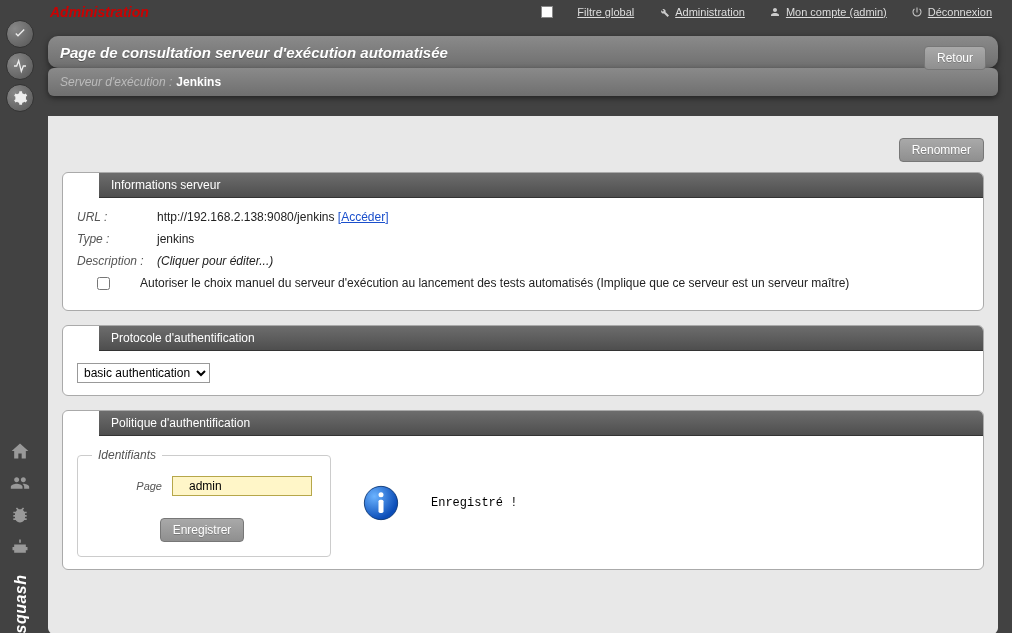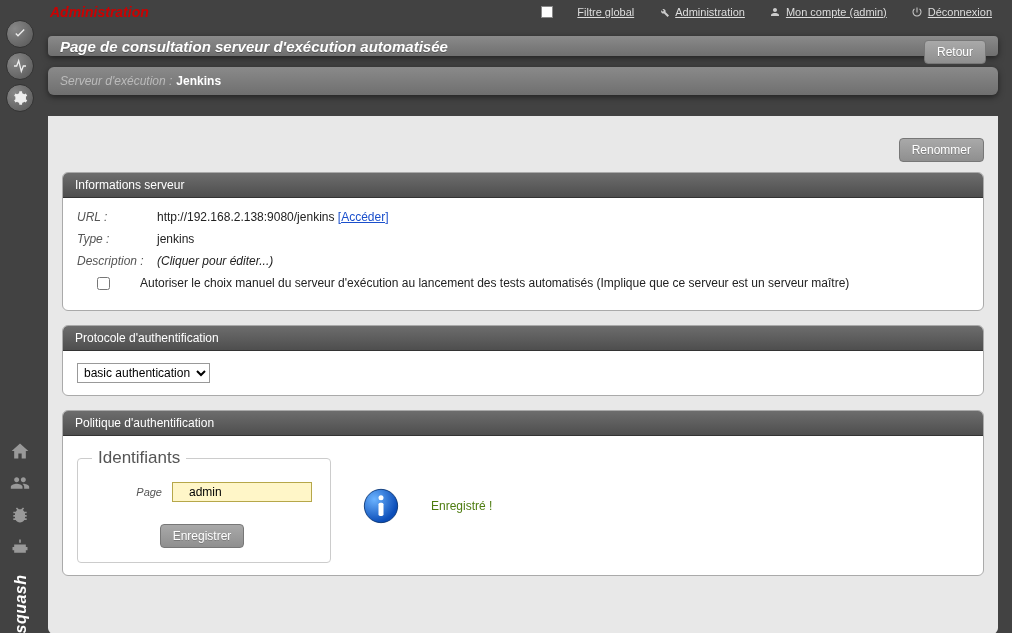--- a/index.html
+++ b/index.html
@@ -91,22 +91,22 @@
 .page-header, .sub-header {
   background: linear-gradient(#8a8a8a, #6f6f6f);
   border-radius: 6px 6px 0 0;
   color:#fff;
   padding: 6px 12px;
   display:flex;
   align-items:center;
   box-shadow: 0 2px 6px rgba(0,0,0,0.5);
 }
 .page-header {
-  border-radius: 4px;
-  height:20px;
+  border-radius: 10px;
+  height:32px;
 }
 .page-header .title {
   font-weight:bold;
   font-style:italic;
   font-size:15px;
   flex:1;
   text-shadow:0 1px 0 rgba(0,0,0,0.3);
 }
 .btn {
   background: linear-gradient(#a9a9a9,#8f8f8f);
@@ -114,21 +114,21 @@
   border:1px solid #777;
   border-radius:4px;
   padding:4px 12px;
   font-size:12px;
   cursor:pointer;
   text-shadow:0 1px 0 rgba(0,0,0,0.2);
   margin-top:12px;
 }
 
 .sub-header {
-  margin-top: 11px;
+  margin-top: 0;
   border-radius:6px;
   height:28px;
 }
 .sub-header .label { color:#bbb; font-style:italic;}
 .sub-header .value { color:#fff; font-weight:bold; margin-left:4px;}
 
 
 .content-wrap {
   position:absolute;
   left:48px;
@@ -151,20 +151,21 @@
   background:#fff;
   margin-bottom:14px;
   overflow:hidden;
 }
 .section-header {
   background: linear-gradient(#6d6d6d,#4e4e4e);
   color:#fff;
   padding:5px 12px;
   font-size:12px;
   border-bottom:1px solid #333;
+  margin-left:36px;
 }
 .section-body {
   padding:12px 14px;
 }
 
 
 .info-row { display:flex; align-items:center; margin-bottom:8px; font-size:12px; }
 .info-row .lbl { width:80px; color:#555; font-style:italic; }
 .info-row .val { color:#222; }
 .info-row .val a { color:#1a4fcc; text-decoration:underline; }
@@ -180,35 +181,35 @@
 }
 
 
 .cred-wrap { display:flex; align-items:center; gap: 30px;}
 .cred-fieldset {
   border:1px solid #ccc;
   border-radius:4px;
   padding:14px 18px 14px 14px;
   display:inline-block;
 }
-.cred-legend { font-size:17px; color:#555; padding:0 6px;}
+.cred-legend { font-size:12px; color:#555; font-style:italic; padding:0 6px;}
 .cred-row { display:flex; align-items:center; margin-bottom:10px;}
 .cred-row label { width:80px; font-size:11px; color:#555; font-style:italic; text-align:right; padding-right:10px;}
 .cred-row input {
   width:140px;
   background:#fff6c8;
   border:1px solid #b6a74a;
   padding:2px 16px;
   font-size:12px;
 }
 .cred-actions { text-align:center; }
 .info-icon {
   width:40px;height:40px;
 }
-.saved-text { font-size:12px; color:#4d7c0f;}
+.saved-text { font-size:12px; color:#000000;font-family:Liberation Mono, monospace;}
 
 
 
 </style>
 </head>
 <body>
 
 <div class="topbar">
   <span class="brand">Administration</span>
   <span class="spacer"></span>

